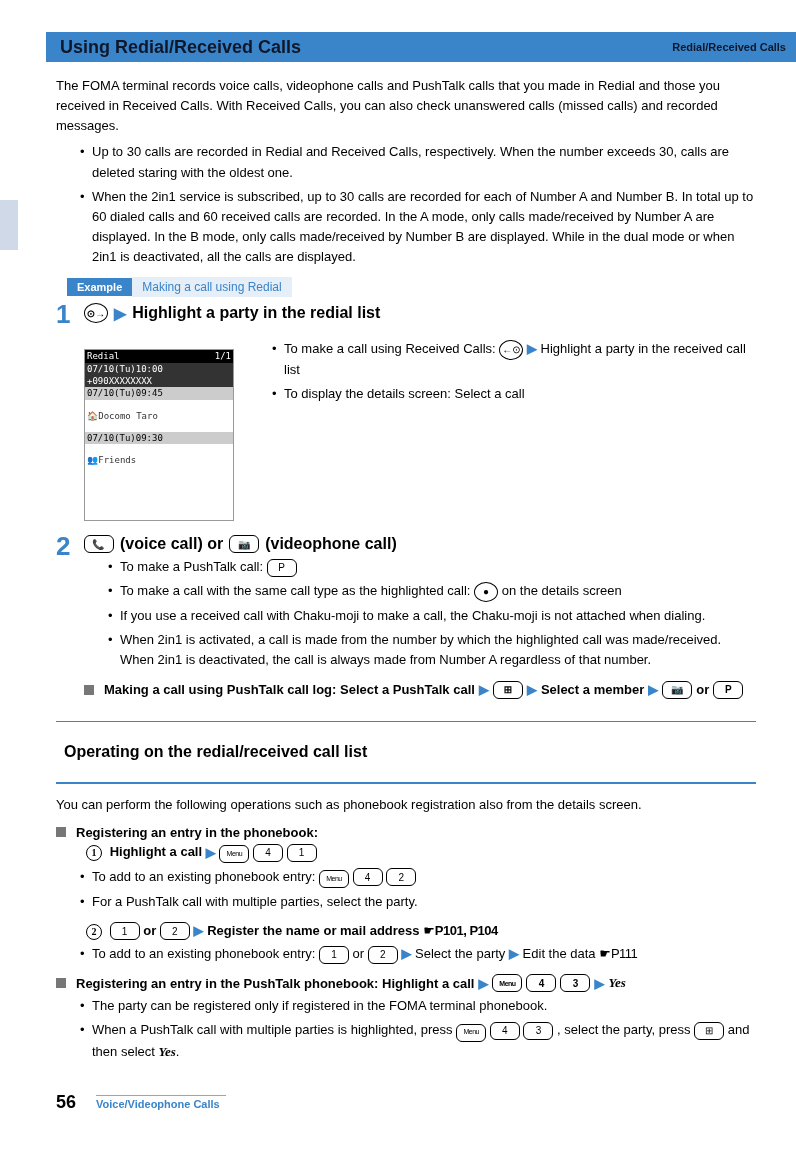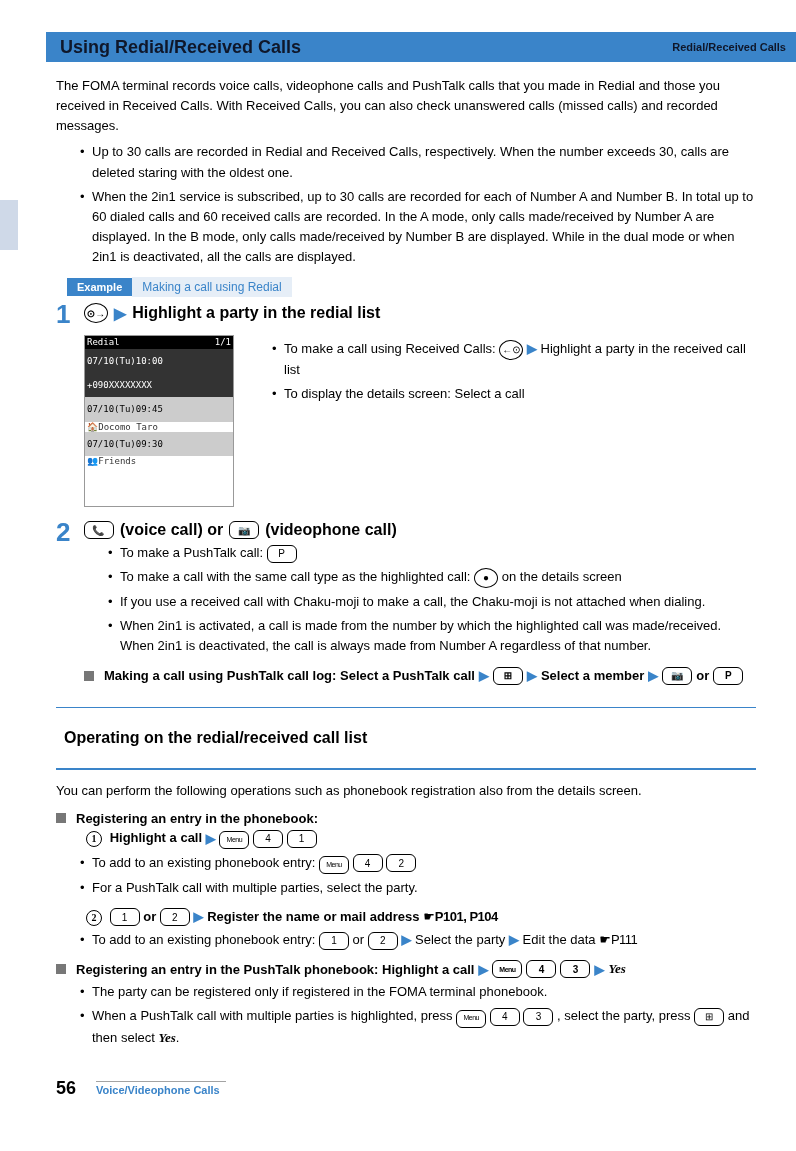--- a/index.html
+++ b/index.html
@@ -18,26 +18,26 @@
   .ex-text{background:#e6eef7;color:#3a84c9;font-size:12px;padding:3px 10px;}
   .step{display:flex;align-items:flex-start;margin:6px 0;}
   .step-num{color:#3a84c9;font-weight:bold;font-size:26px;width:28px;flex:none;line-height:1;margin-top:-2px;}
   .step-body{flex:1;}
   .step-head{font-weight:bold;font-size:16px;display:flex;align-items:center;gap:6px;flex-wrap:wrap;}
   .step-head .txt{white-space:normal;}
   .key{display:inline-flex;align-items:center;justify-content:center;min-width:22px;height:16px;border:1.5px solid #000;border-radius:6px;font-size:10px;padding:0 3px;background:#fff;}
   .key-round{border-radius:50%;width:18px;height:18px;padding:0;}
   .arrow{color:#3a84c9;font-weight:bold;}
   .split{display:flex;gap:14px;margin:8px 0 14px 28px;}
-  .mock{width:148px;height:170px;border:1px solid #999;background:#fff;font-size:9px;line-height:1.15;font-family:monospace;}
+  .mock{width:148px;height:170px;border:1px solid #999;background:#fff;font-size:9px;line-height:1.15;font-family:monospace;margin-top:14px;}
   .mock-title{background:#000;color:#fff;display:flex;justify-content:space-between;padding:1px 2px;font-size:9px;}
-  .mock-row{background:#999;color:#fff;padding:7px 2px;}
+  .mock-row{background:#999;color:#fff;padding:1px 2px;}
   .mock-row.dark{background:#333;}
   .mock-row.light{background:#ccc;color:#000;}
-  .mock-text{padding:0 2px;color:#333;}
+  .mock-text{padding:11px 2px;color:#333;}
   .side-notes{flex:1;}
   .sub-list{margin:6px 0 0 0;}
   .sub-list li{margin:3px 0;}
   .sq{display:inline-block;width:10px;height:10px;background:#777;margin-right:6px;vertical-align:middle;}
   .sq-line{font-weight:bold;margin:10px 0 4px 0;display:flex;flex-wrap:wrap;align-items:center;gap:4px;}
   .section-bar{border-bottom:2px solid #3a84c9;padding:21px 8px;font-weight:bold;font-size:16px;margin:18px 0 12px 0;background:#fff;border-top:1px solid #3a84c9;}
   .circled{display:inline-block;width:14px;height:14px;border:1px solid #000;border-radius:50%;text-align:center;line-height:14px;font-size:10px;margin-right:4px;font-family:serif;}
   .indent{margin-left:30px;}
   .indent2{margin-left:50px;}
   .footer{display:flex;align-items:baseline;gap:20px;margin-top:30px;padding-bottom:10px;}

